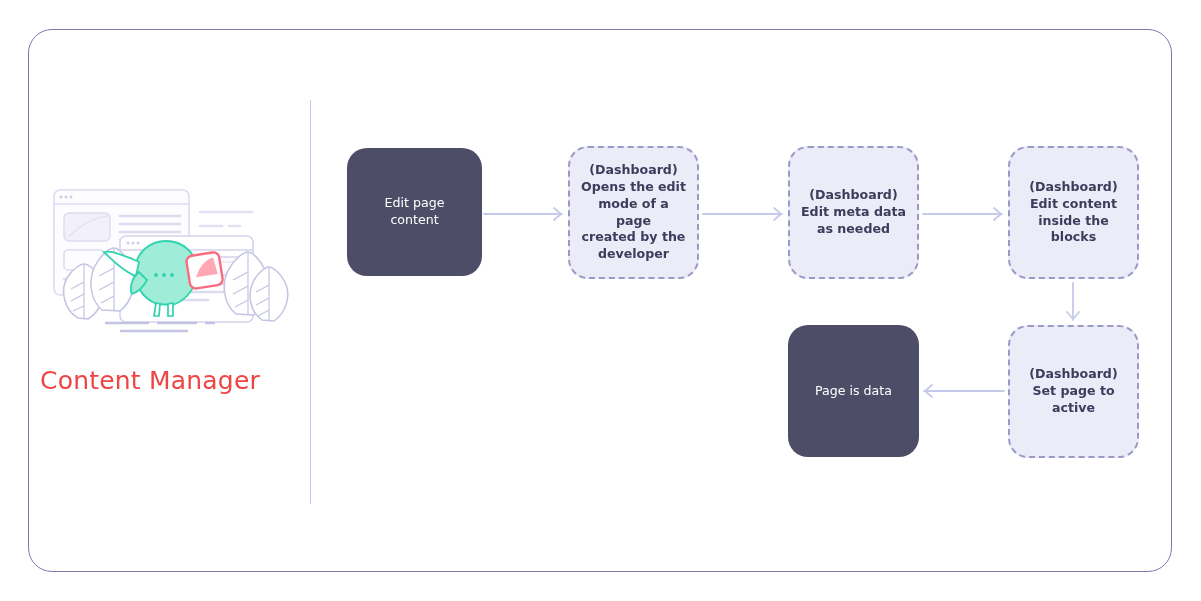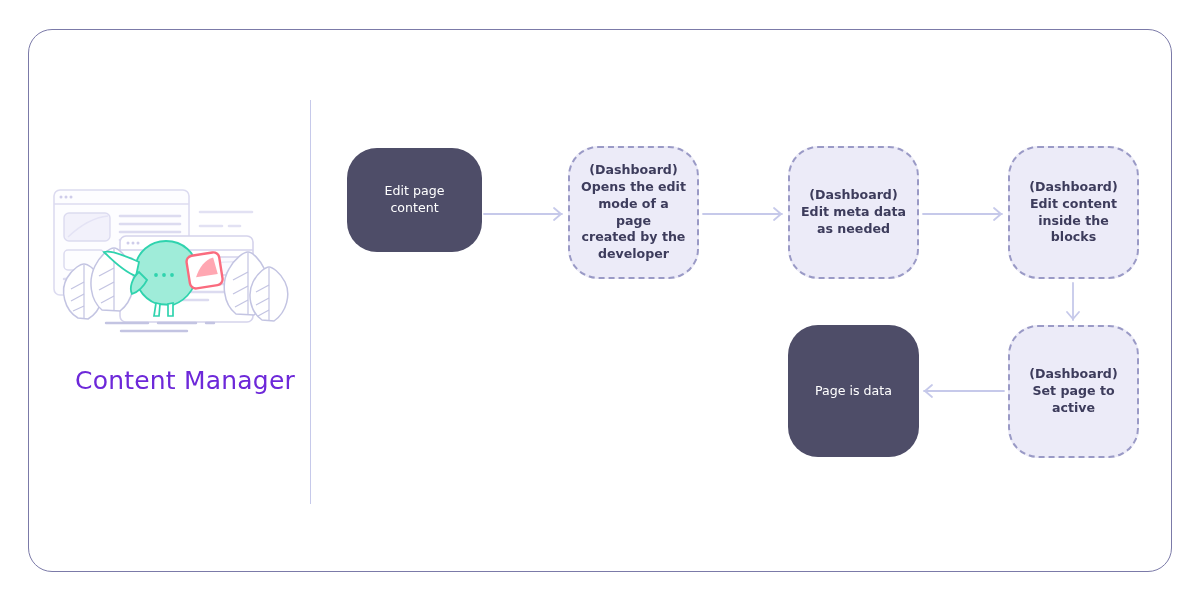--- a/index.html
+++ b/index.html
@@ -57,38 +57,38 @@
     left: 0;
     top: 0;
     width: 255px;
     height: 165px;
   }
   .panel-title {
     position: absolute;
     left: 0;
     top: 186px;
     width: 255px;
-    text-align: right;
+    text-align: left;
     font-family: "DejaVu Sans", sans-serif;
     font-size: 25px;
     font-weight: 400;
     letter-spacing: 0.2px;
-    color: #6d28d9;
+    color: #ef4444;
     white-space: nowrap;
   }
 
   
   .node {
     position: absolute;
     box-sizing: border-box;
     display: flex;
     align-items: center;
     justify-content: center;
     text-align: center;
-    border-radius: 30px;
+    border-radius: 20px;
     font-family: "DejaVu Sans", sans-serif;
     font-size: 12.6px;
     line-height: 1.33;
     font-weight: 700;
     padding: 6px 9px;
   }
   .node.solid {
     background: #4e4d68;
     color: #ffffff;
     border: none;
@@ -273,21 +273,21 @@
           <polyline points="1067,312 1073,319 1079,312"></polyline>
         </g>
         <g>
           <line x1="1004" y1="391" x2="924" y2="391"></line>
           <polyline points="932,385 925,391 932,397"></polyline>
         </g>
       </g>
     </svg>
   </div>
 
-  <div class="node solid" style="left:347px;top:148px;width:135px;height:104px;">
+  <div class="node solid" style="left:347px;top:148px;width:135px;height:128px;">
     <span class="node-text">Edit page
 content</span>
   </div>
 
   <div class="node dashed" style="left:568px;top:146px;width:131px;height:133px;">
     <span class="node-text">(Dashboard)
 Opens the edit
 mode of a page
 created by the
 developer</span>

